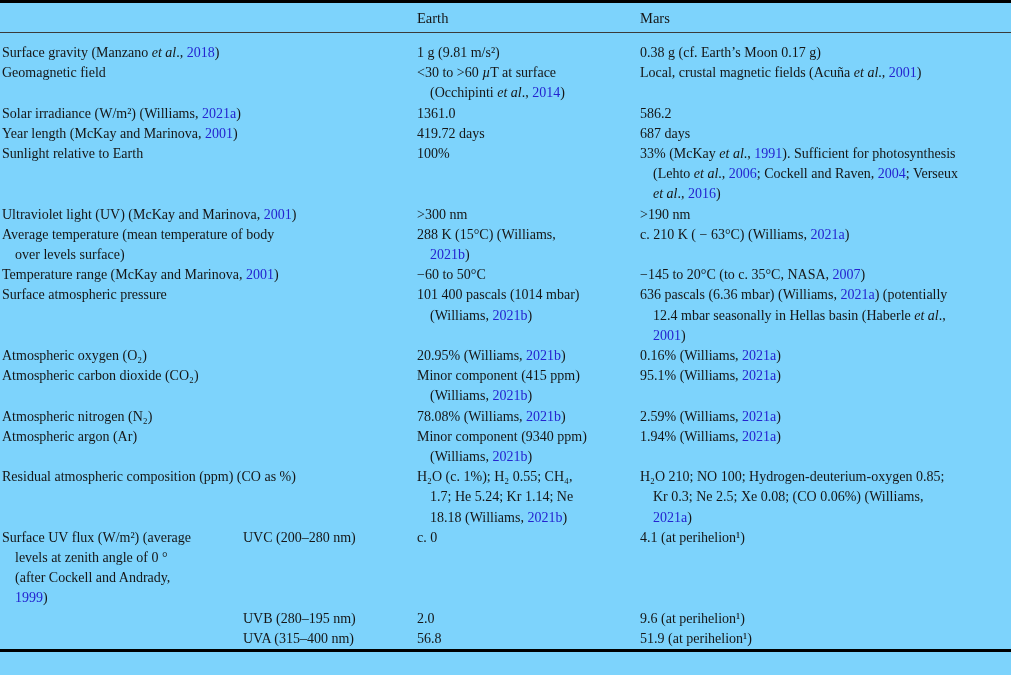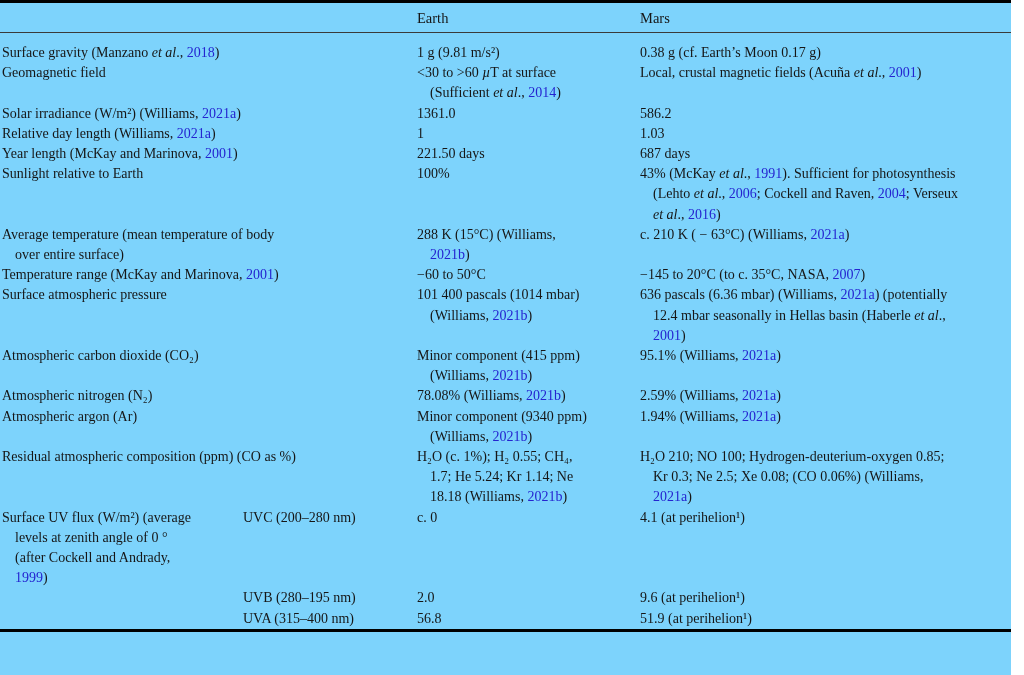--- a/index.html
+++ b/index.html
@@ -70,76 +70,76 @@
           <td>
             <div class="line"><span>0.38 g (cf. Earth’s Moon 0.17 g)</span></div>
           </td>
         </tr>
         <tr>
           <td class="c1" colspan="2">
             <div class="line"><span>Geomagnetic field</span></div>
           </td>
           <td>
             <div class="line"><span>&lt;30 to &gt;60 </span><span class="i">µ</span><span>T at surface</span></div>
-            <div class="line ind"><span>(Sufficient </span><span class="i">et al</span><span>., </span><span class="c">2014</span><span>)</span></div>
+            <div class="line ind"><span>(Occhipinti </span><span class="i">et al</span><span>., </span><span class="c">2014</span><span>)</span></div>
           </td>
           <td>
             <div class="line"><span>Local, crustal magnetic fields (Acuña </span><span class="i">et al</span><span>., </span><span class="c">2001</span><span>)</span></div>
           </td>
         </tr>
         <tr>
           <td class="c1" colspan="2">
             <div class="line"><span>Solar irradiance (W/m²) (Williams, </span><span class="c">2021a</span><span>)</span></div>
           </td>
           <td>
             <div class="line"><span>1361.0</span></div>
           </td>
           <td>
             <div class="line"><span>586.2</span></div>
           </td>
         </tr>
         <tr>
           <td class="c1" colspan="2">
-            <div class="line"><span>Relative day length (Williams, </span><span class="c">2021a</span><span>)</span></div>
-          </td>
-          <td>
-            <div class="line"><span>1</span></div>
-          </td>
-          <td>
-            <div class="line"><span>1.03</span></div>
-          </td>
-        </tr>
-        <tr>
-          <td class="c1" colspan="2">
             <div class="line"><span>Year length (McKay and Marinova, </span><span class="c">2001</span><span>)</span></div>
           </td>
           <td>
-            <div class="line"><span>221.50 days</span></div>
+            <div class="line"><span>419.72 days</span></div>
           </td>
           <td>
             <div class="line"><span>687 days</span></div>
           </td>
         </tr>
         <tr>
           <td class="c1" colspan="2">
             <div class="line"><span>Sunlight relative to Earth</span></div>
           </td>
           <td>
             <div class="line"><span>100%</span></div>
           </td>
           <td>
-            <div class="line"><span>43% (McKay </span><span class="i">et al</span><span>., </span><span class="c">1991</span><span>). Sufficient for photosynthesis</span></div>
+            <div class="line"><span>33% (McKay </span><span class="i">et al</span><span>., </span><span class="c">1991</span><span>). Sufficient for photosynthesis</span></div>
             <div class="line ind"><span>(Lehto </span><span class="i">et al</span><span>., </span><span class="c">2006</span><span>; Cockell and Raven, </span><span class="c">2004</span><span>; Verseux</span></div>
             <div class="line ind"><span class="i">et al</span><span>., </span><span class="c">2016</span><span>)</span></div>
           </td>
         </tr>
         <tr>
           <td class="c1" colspan="2">
+            <div class="line"><span>Ultraviolet light (UV) (McKay and Marinova, </span><span class="c">2001</span><span>)</span></div>
+          </td>
+          <td>
+            <div class="line"><span>&gt;300 nm</span></div>
+          </td>
+          <td>
+            <div class="line"><span>&gt;190 nm</span></div>
+          </td>
+        </tr>
+        <tr>
+          <td class="c1" colspan="2">
             <div class="line"><span>Average temperature (mean temperature of body</span></div>
-            <div class="line ind"><span>over entire surface)</span></div>
+            <div class="line ind"><span>over levels surface)</span></div>
           </td>
           <td>
             <div class="line"><span>288 K (15°C) (Williams,</span></div>
             <div class="line ind"><span class="c">2021b</span><span>)</span></div>
           </td>
           <td>
             <div class="line"><span>c. 210 K ( − 63°C) (Williams, </span><span class="c">2021a</span><span>)</span></div>
           </td>
         </tr>
         <tr>
@@ -158,20 +158,31 @@
             <div class="line"><span>Surface atmospheric pressure</span></div>
           </td>
           <td>
             <div class="line"><span>101 400 pascals (1014 mbar)</span></div>
             <div class="line ind"><span>(Williams, </span><span class="c">2021b</span><span>)</span></div>
           </td>
           <td>
             <div class="line"><span>636 pascals (6.36 mbar) (Williams, </span><span class="c">2021a</span><span>) (potentially</span></div>
             <div class="line ind"><span>12.4 mbar seasonally in Hellas basin (Haberle </span><span class="i">et al</span><span>.,</span></div>
             <div class="line ind"><span class="c">2001</span><span>)</span></div>
+          </td>
+        </tr>
+        <tr>
+          <td class="c1" colspan="2">
+            <div class="line"><span>Atmospheric oxygen (O₂)</span></div>
+          </td>
+          <td>
+            <div class="line"><span>20.95% (Williams, </span><span class="c">2021b</span><span>)</span></div>
+          </td>
+          <td>
+            <div class="line"><span>0.16% (Williams, </span><span class="c">2021a</span><span>)</span></div>
           </td>
         </tr>
         <tr>
           <td class="c1" colspan="2">
             <div class="line"><span>Atmospheric carbon dioxide (CO₂)</span></div>
           </td>
           <td>
             <div class="line"><span>Minor component (415 ppm)</span></div>
             <div class="line ind"><span>(Williams, </span><span class="c">2021b</span><span>)</span></div>
           </td>

